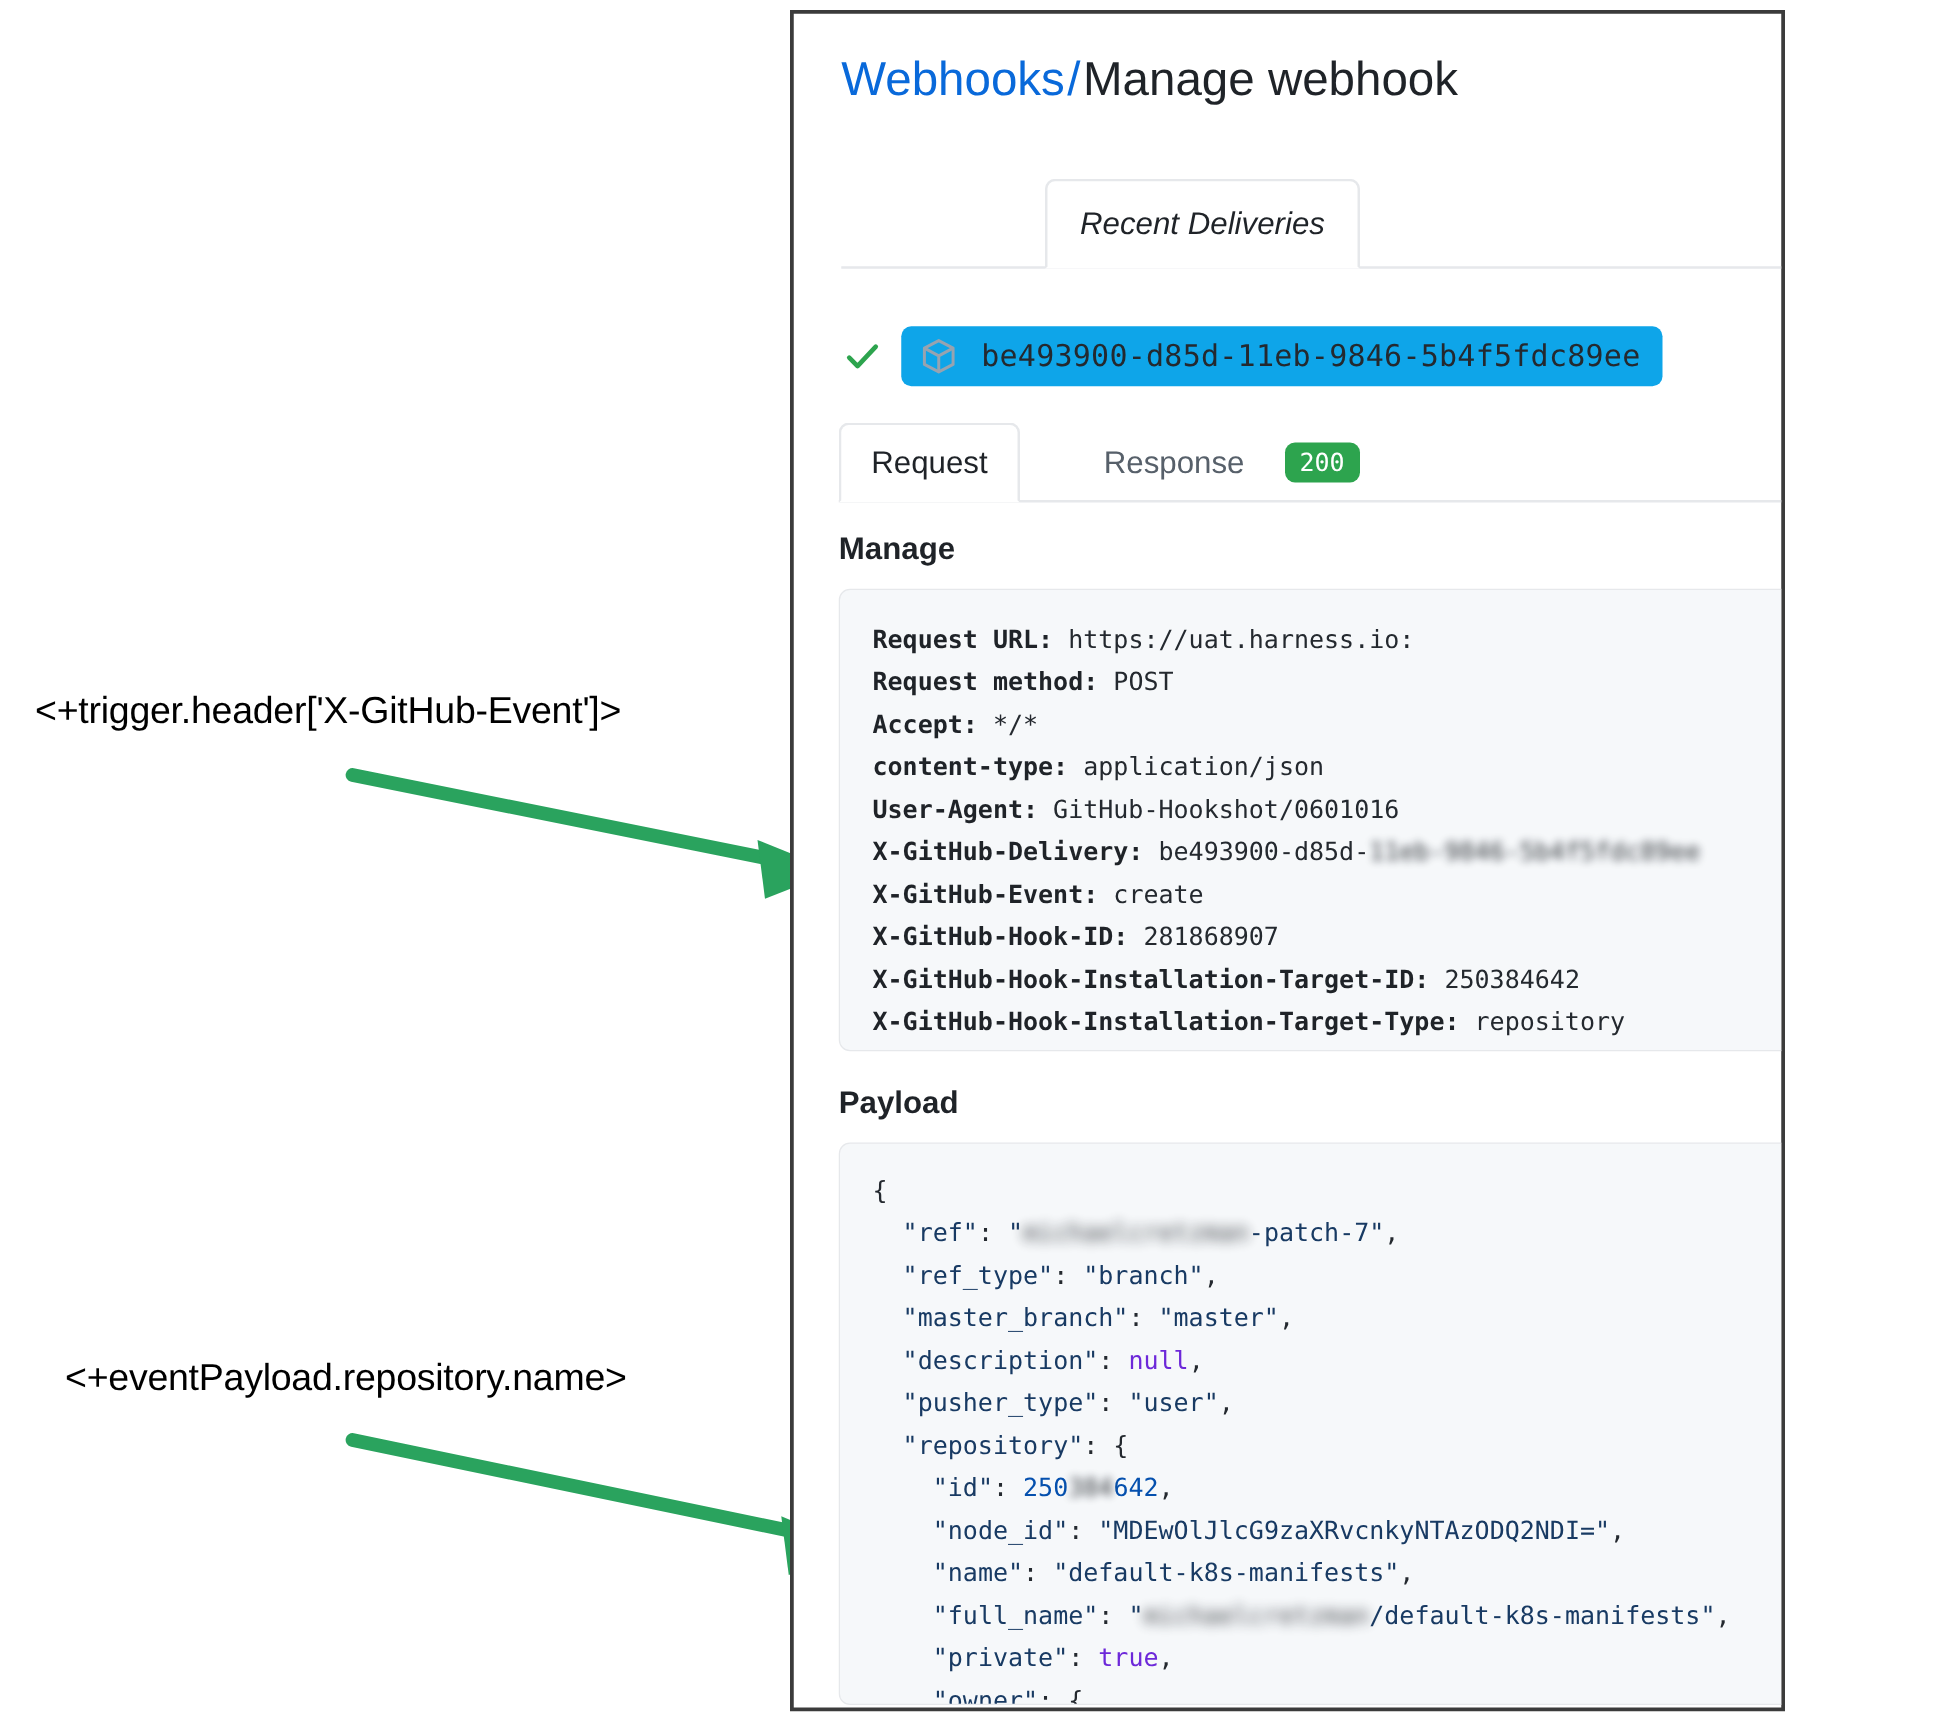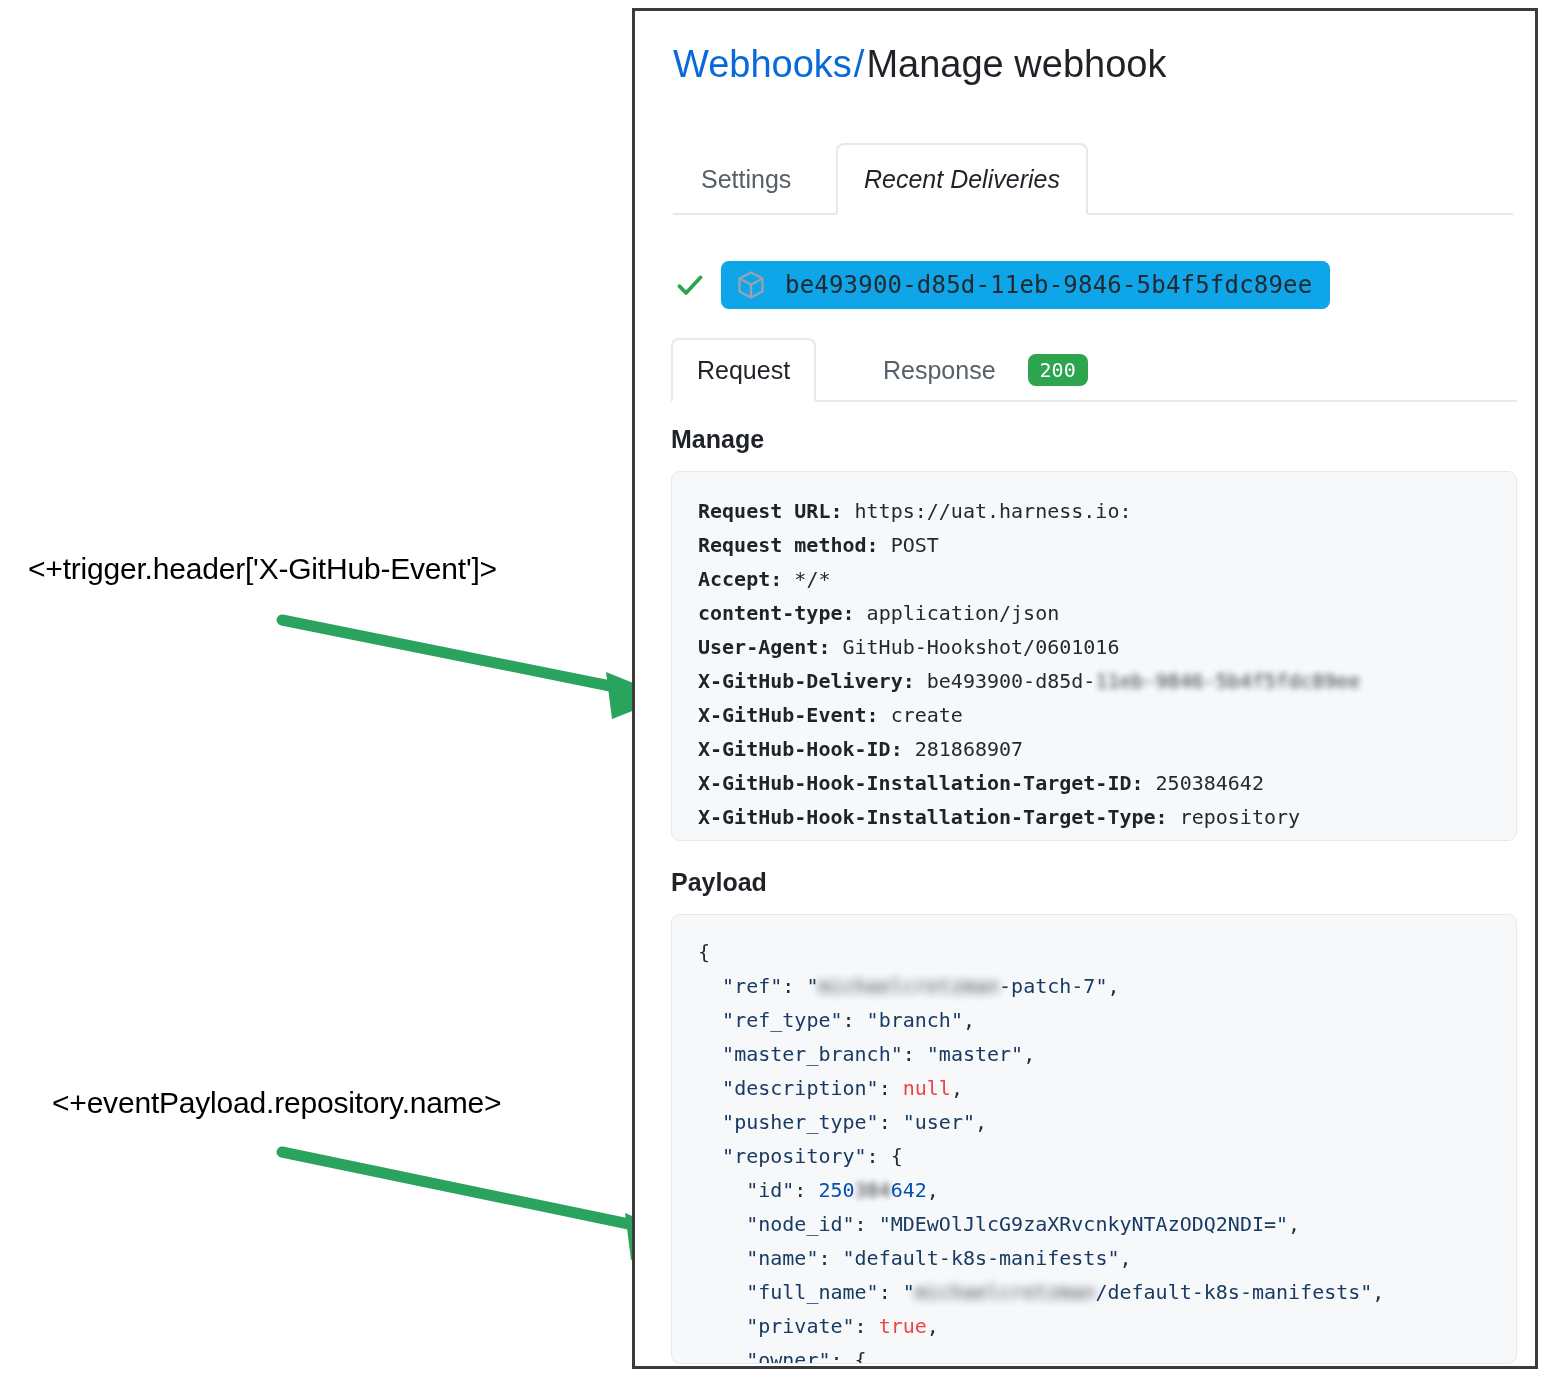--- a/index.html
+++ b/index.html
@@ -34,21 +34,21 @@
     width: 1551px;
     height: 1381px;
     pointer-events: none;
   }
 
   
   #gh-panel {
     position: absolute;
     left: 632px;
     top: 8px;
-    width: 906px;
+    width: 796px;
     height: 1361px;
     background: #ffffff;
     border: 3px solid #3b3b3b;
     box-sizing: border-box;
     overflow: hidden;
   }
   .panel-inner {
     position: relative;
     width: 100%;
     height: 100%;
@@ -240,21 +240,21 @@
   
   .redacted {
     color: #24292f;
     filter: blur(3.2px);
     opacity: 0.92;
   }
 
   
   .j-str  { color: #183a63; }
   .j-key  { color: #183a63; }
-  .j-lit  { color: #ef4444; }
+  .j-lit  { color: #6d28d9; }
   .j-num  { color: #0550ae; }
   .j-punc { color: #24292f; }
 </style>
 </head>
 <body>
 
 <svg class="arrow-svg" viewBox="0 0 1551 1381">
   <g>
     <line x1="282" y1="620" x2="630" y2="690" stroke="#2aa35e" stroke-width="11" stroke-linecap="round"></line>
     <polygon points="668,697 606,672 612,719" fill="#2aa35e"></polygon>
@@ -270,23 +270,20 @@
 <div class="annotation-label" id="anno-2">&lt;+eventPayload.repository.name&gt;</div>
 
 <div id="gh-panel">
   <div class="panel-inner">
 
     <div class="breadcrumb">
       <span class="bc-link">Webhooks</span><span class="bc-sep">/</span><span class="bc-current">Manage webhook</span>
     </div>
 
     <div class="outer-tabbar">
-      <div class="tab inactive" id="tab-settings">
-        <span>Settings</span>
-      </div>
       <div class="tab active" id="tab-recent-deliveries">
         <span>Recent Deliveries</span>
       </div>
     </div>
 
     <div class="delivery-row">
       <svg class="check-icon" viewBox="0 0 24 24">
         <path d="M4.5 12.8 L9.2 17.6 L19.5 6.6" fill="none" stroke="#2da44e" stroke-width="2.6" stroke-linecap="round" stroke-linejoin="round"></path>
       </svg>
       <div class="delivery-pill">

